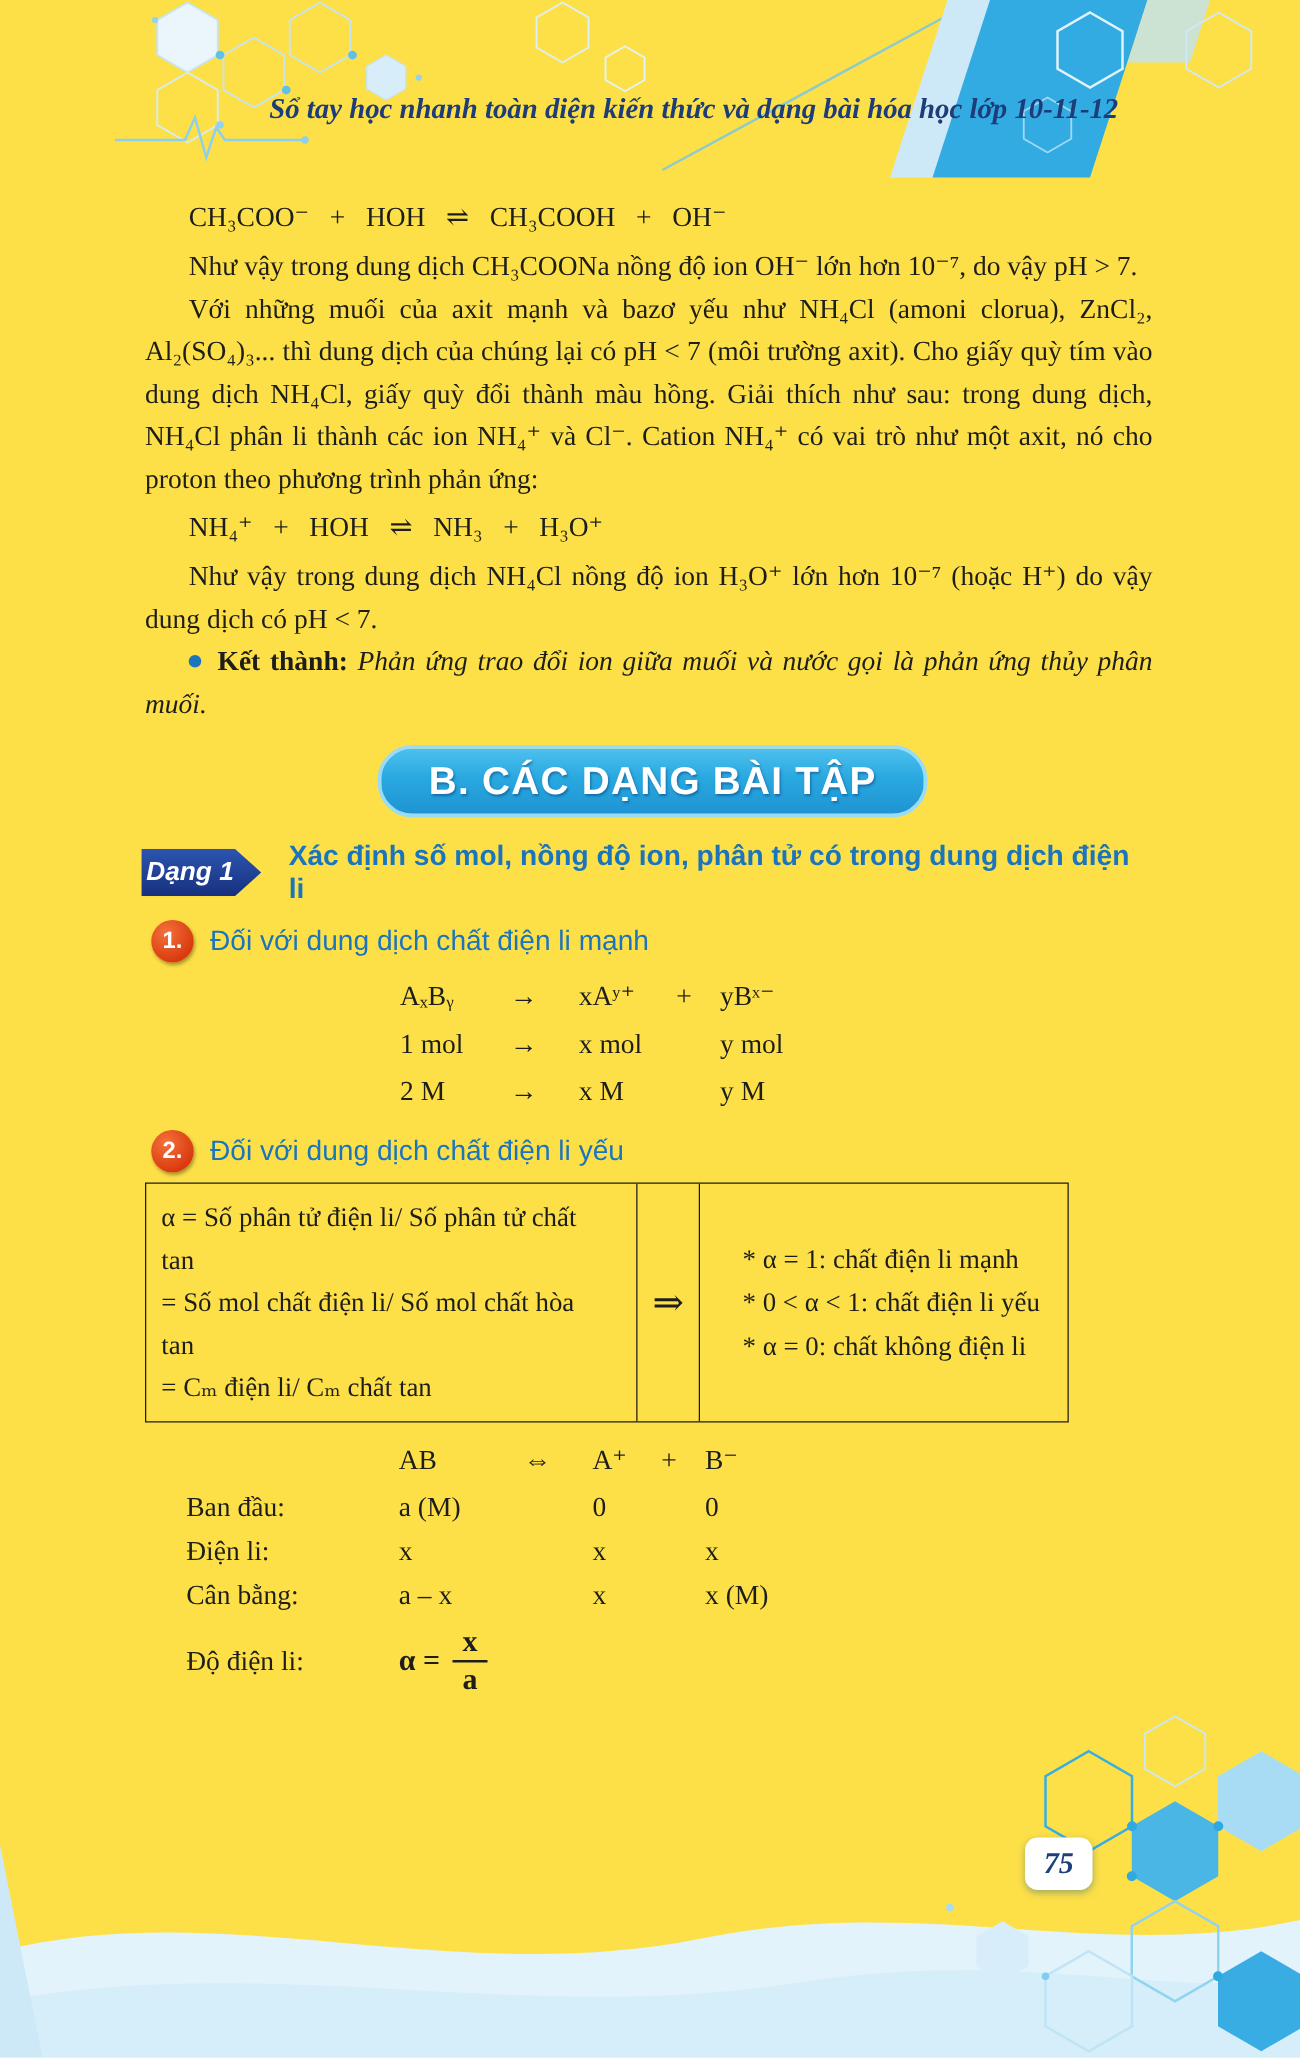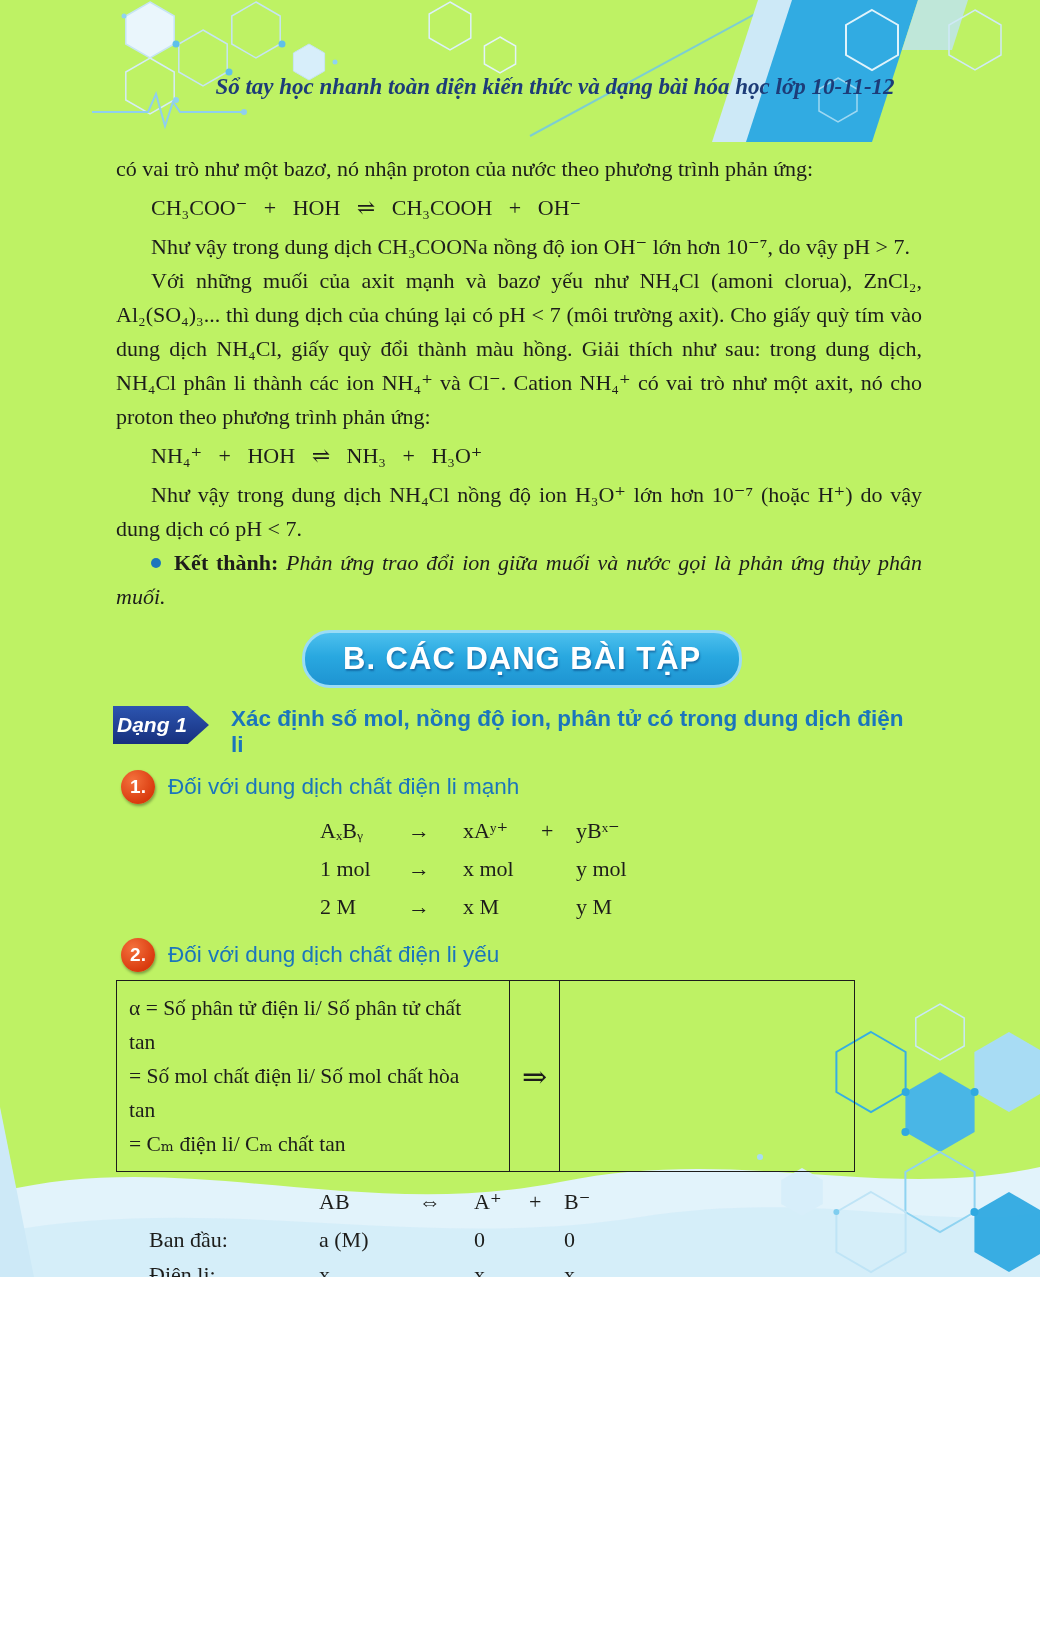--- a/index.html
+++ b/index.html
@@ -1,19 +1,19 @@
 <!DOCTYPE html>
 <html><head>
 <meta charset="utf-8">
 <style>
   * { margin:0; padding:0; box-sizing:border-box; }
   html,body { background:#ffffff; }
   .page {
-    position:relative; width:1040px; height:1277px; margin:0 auto;
-    background:#bef264; overflow:hidden;
+    position:relative; width:1040px; height:1646px; margin:0 auto;
+    background:#fde047; overflow:hidden;
     font-family:"Liberation Serif","DejaVu Serif","DejaVu Sans",serif;
     color:#1d1d1b;
   }
   .deco { position:absolute; left:0; pointer-events:none; }
   .deco.top { top:0; }
   .deco.bottom { bottom:0; }
 
   .header-title {
     position:absolute; top:74px; left:210px; width:690px;
     text-align:center; font-size:23px; font-weight:bold; font-style:italic;
@@ -39,21 +39,21 @@
 
   .banner {
     width:fit-content; margin:16px 0 0 186px; padding:8px 38px;
     background:linear-gradient(180deg,#4cc0ee 0%,#29a8e0 45%,#1e94d2 100%);
     border:3px solid #9adcf6; border-radius:28px;
     font-family:"Liberation Sans","DejaVu Sans",sans-serif;
     font-size:31px; font-weight:bold; letter-spacing:1px; color:#ffffff;
     text-shadow:1px 2px 2px rgba(10,70,130,.55);
   }
 
-  .dang-row { display:flex; margin:18px 0 0 -3px; }
+  .dang-row { display:flex; align-items:center; margin:18px 0 0 -3px; }
   .dang-badge {
     width:96px; height:38px; line-height:38px; padding-right:18px;
     text-align:center; background:linear-gradient(180deg,#2c55b0,#17307e);
     clip-path:polygon(0 0,78% 0,100% 50%,78% 100%,0 100%);
     color:#fff; font-family:"Liberation Sans","DejaVu Sans",sans-serif;
     font-weight:bold; font-style:italic; font-size:21px;
   }
   .dang-title {
     margin-left:22px; color:#1b75bc; font-weight:bold; font-size:22.5px;
     font-family:"Liberation Sans","DejaVu Sans",sans-serif;
@@ -165,21 +165,20 @@
     <circle cx="905.4" cy="155" r="4" fill="#2fa9e1"></circle>
       <circle cx="974.4" cy="235" r="4" fill="#2fa9e1"></circle>
     <circle cx="836.4" cy="235" r="3" fill="#7fcdef"></circle>
       <circle cx="760" cy="180" r="3" fill="#a8dcf4"></circle>
   </svg>
 
   <div class="header-title">Sổ tay học nhanh toàn diện kiến thức và dạng bài hóa học lớp 10-11-12</div>
 
   <div class="content">
 
-    <p class="body">có vai trò như một bazơ, nó nhận proton của nước theo phương trình phản ứng:</p>
 
     <div class="equation">CH₃COO⁻   +   HOH   ⇌   CH₃COOH   +   OH⁻</div>
 
     <p class="body indent">Như vậy trong dung dịch CH₃COONa nồng độ ion OH⁻ lớn hơn 10⁻⁷, do vậy pH &gt; 7.</p>
 
     <p class="body indent">Với những muối của axit mạnh và bazơ yếu như NH₄Cl (amoni clorua), ZnCl₂, Al₂(SO₄)₃... thì dung dịch của chúng lại có pH &lt; 7 (môi trường axit). Cho giấy quỳ tím vào dung dịch NH₄Cl, giấy quỳ đổi thành màu hồng. Giải thích như sau: trong dung dịch, NH₄Cl phân li thành các ion NH₄⁺ và Cl⁻. Cation NH₄⁺ có vai trò như một axit, nó cho proton theo phương trình phản ứng:</p>
 
     <div class="equation">NH₄⁺   +   HOH   ⇌   NH₃   +   H₃O⁺</div>
 
     <p class="body indent">Như vậy trong dung dịch NH₄Cl nồng độ ion H₃O⁺ lớn hơn 10⁻⁷ (hoặc H⁺) do vậy dung dịch có pH &lt; 7.</p>
@@ -227,20 +226,25 @@
       <div class="item-title">Đối với dung dịch chất điện li yếu</div>
     </div>
 
     <div class="alpha-box">
       <div class="alpha-left">
         <div>α = Số phân tử điện li/ Số phân tử chất tan</div>
         <div>= Số mol chất điện li/ Số mol chất hòa tan</div>
         <div>= Cₘ điện li/ Cₘ chất tan</div>
       </div>
       <div class="alpha-mid">⇒</div>
+      <div class="alpha-right">
+        <div>* α = 1: chất điện li mạnh</div>
+        <div>* 0 &lt; α &lt; 1: chất điện li yếu</div>
+        <div>* α = 0: chất không điện li</div>
+      </div>
     </div>
 
     <div class="equil">
       <div class="equil-grid">
         <div class="row">
           <span class="lbl hdr"></span>
           <span class="hdr">AB</span>
           <span class="hdr">⇔</span>
           <span class="hdr">A⁺</span>
           <span class="hdr">+</span>

